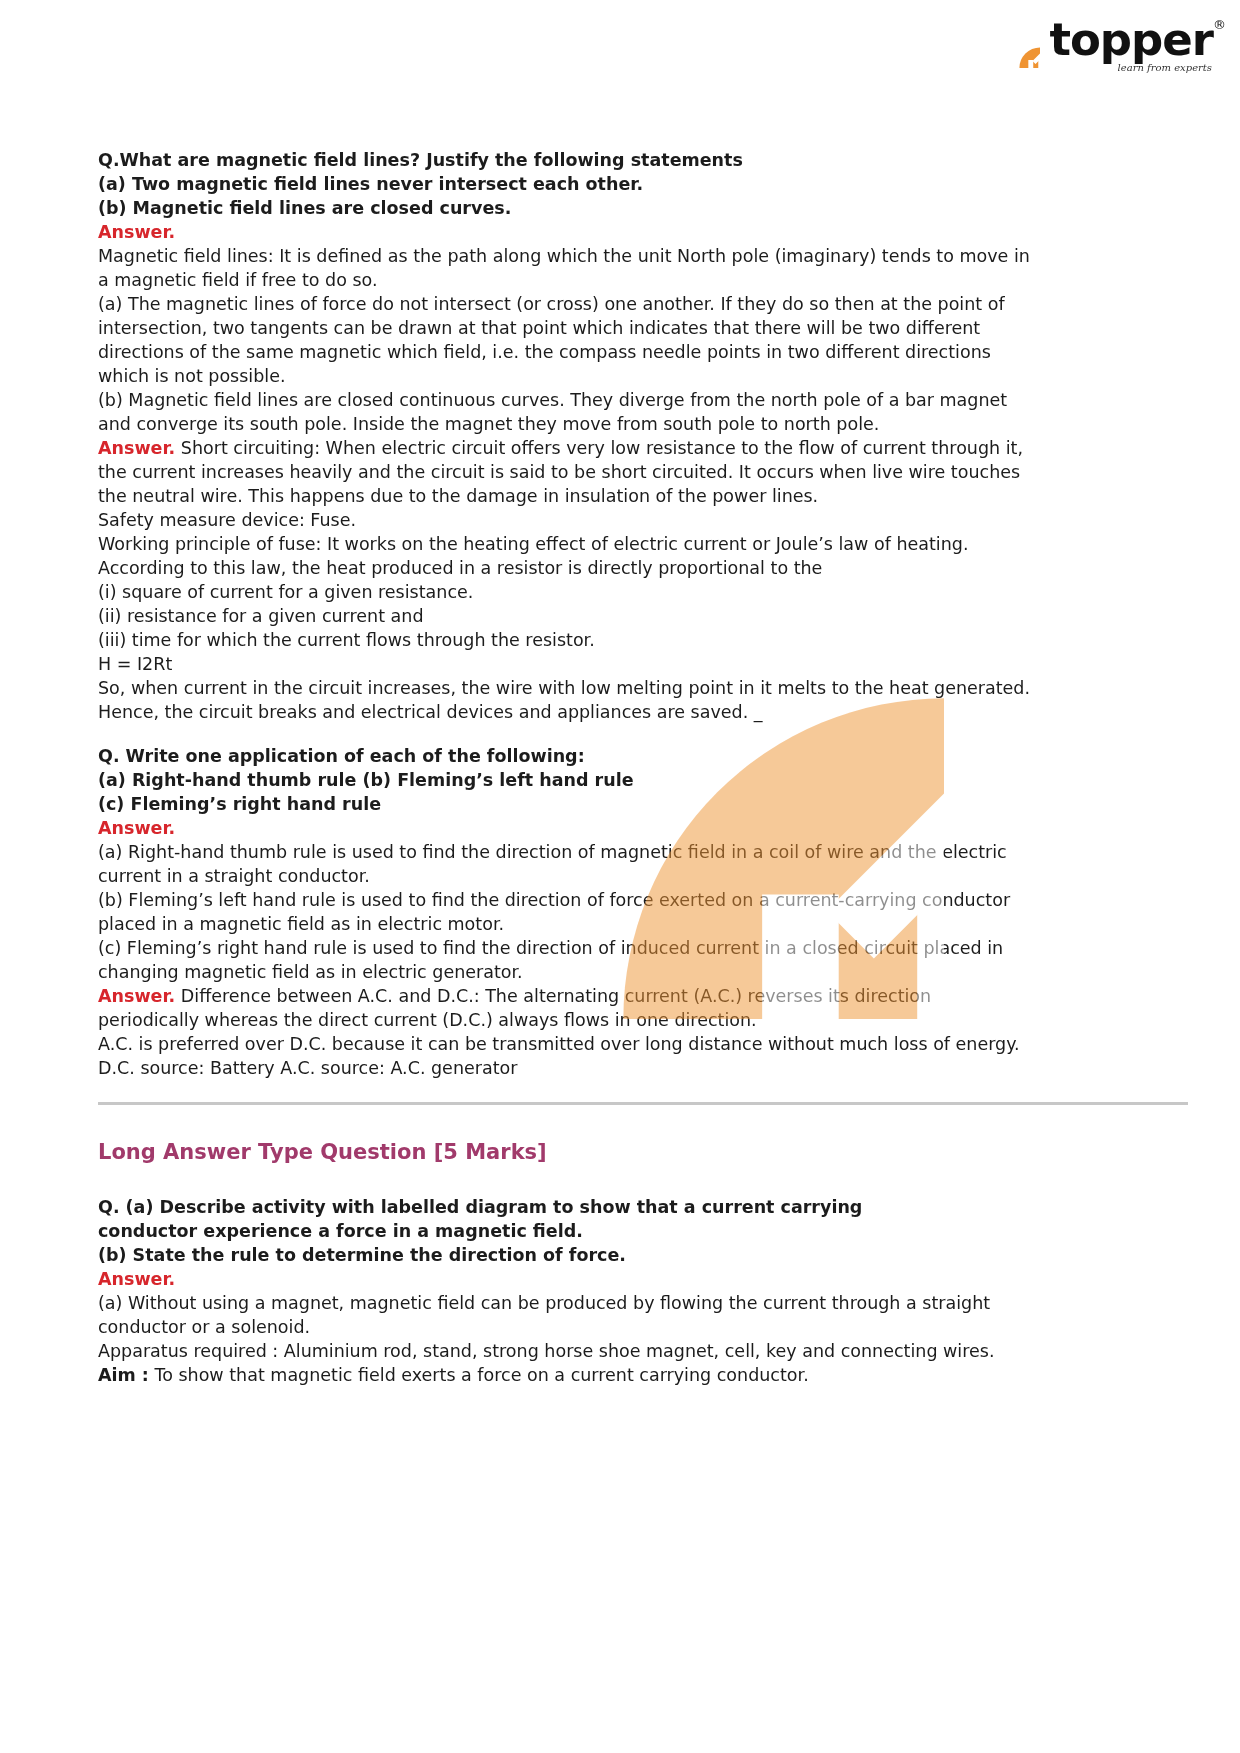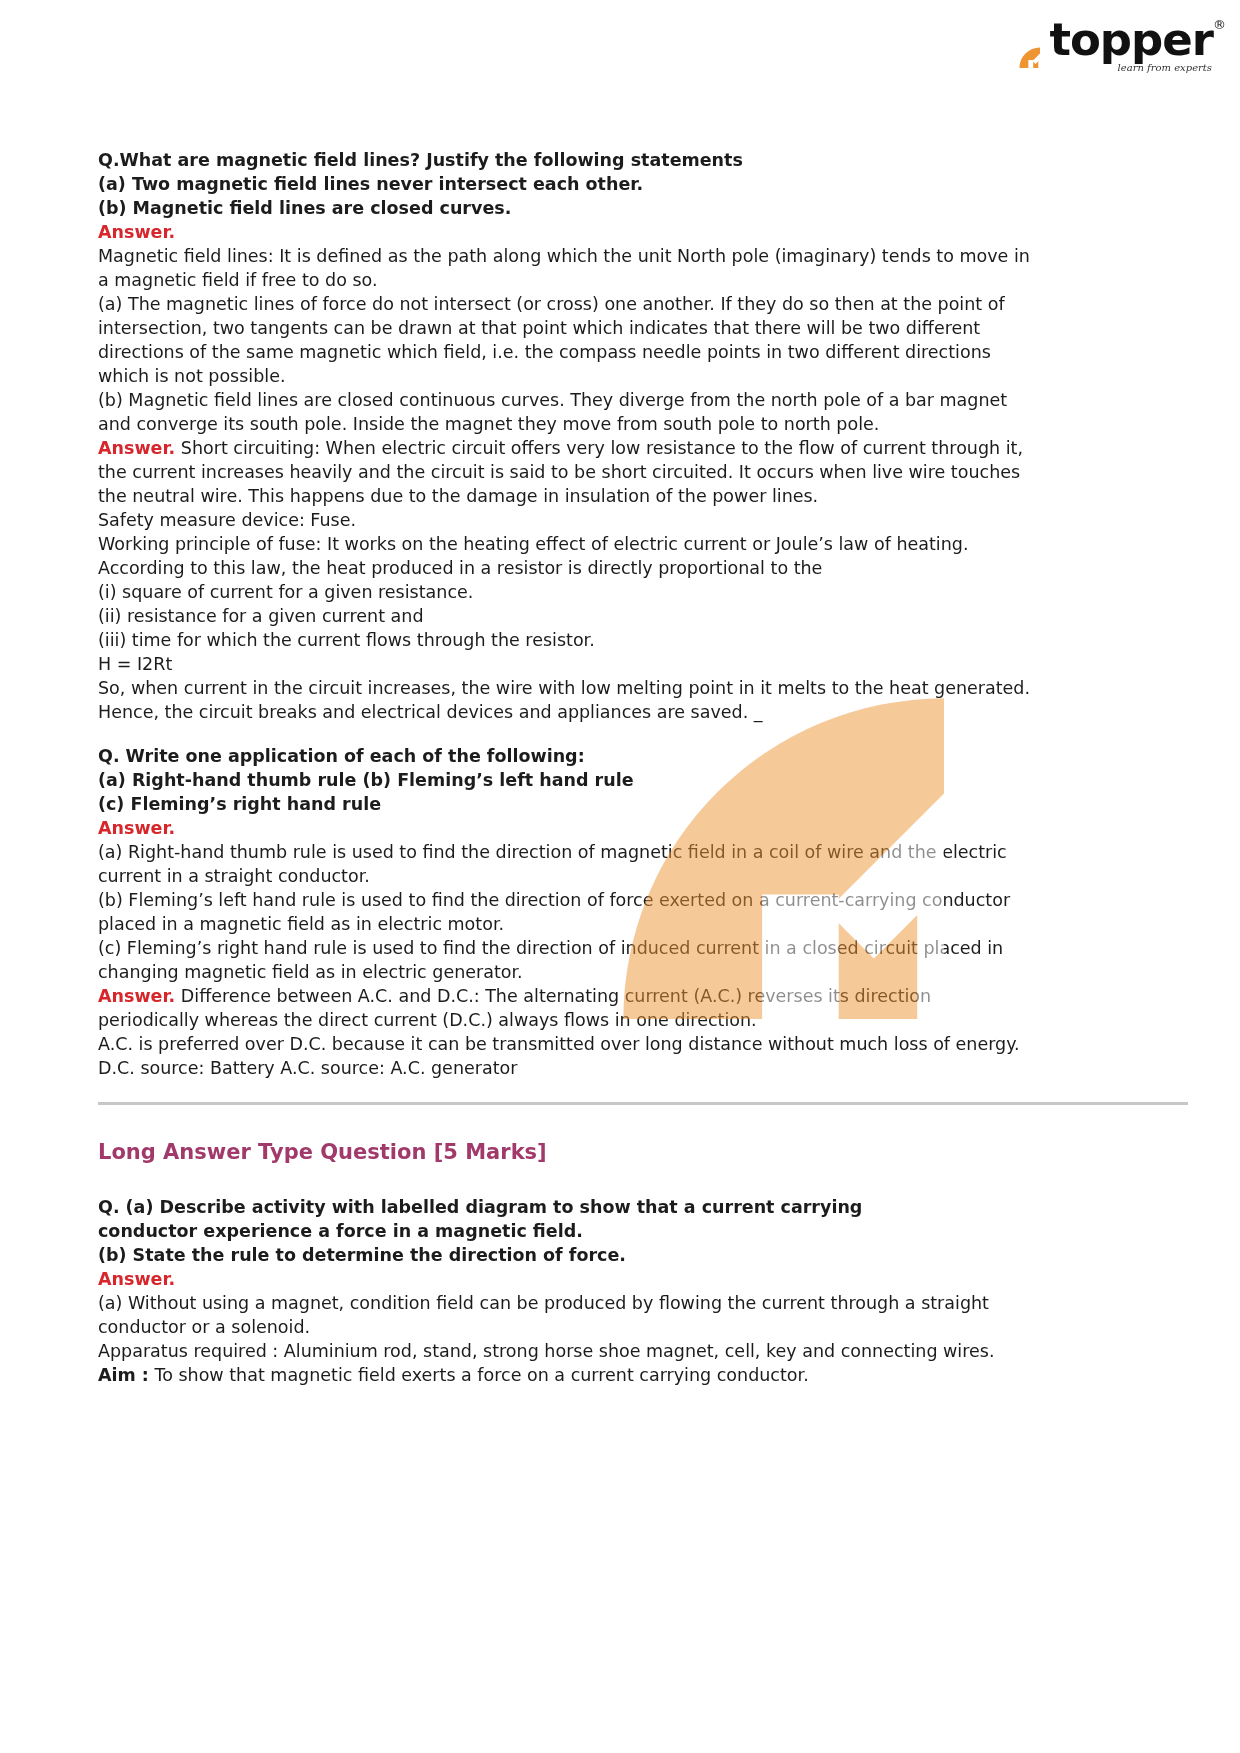--- a/index.html
+++ b/index.html
@@ -157,20 +157,20 @@
     <hr class="divider">
 
     <h2 class="section-heading">Long Answer Type Question [5 Marks]</h2>
 
     <p class="q">Q. (a) Describe activity with labelled diagram to show that a current carrying
 conductor experience a force in a magnetic field.
 (b) State the rule to determine the direction of force.</p>
 
     <div class="ans-block">
       <p class="para"><span class="ans">Answer.</span></p>
-      <p class="para">(a) Without using a magnet, condition field can be produced by flowing the current through a straight
+      <p class="para">(a) Without using a magnet, magnetic field can be produced by flowing the current through a straight
 conductor or a solenoid.</p>
       <p class="para">Apparatus required : Aluminium rod, stand, strong horse shoe magnet, cell, key and connecting wires.</p>
       <p class="para"><span class="b">Aim :</span> <span>To show that magnetic field exerts a force on a current carrying conductor.</span></p>
     </div>
 
   </div>
 </div>
 
 </body></html>

